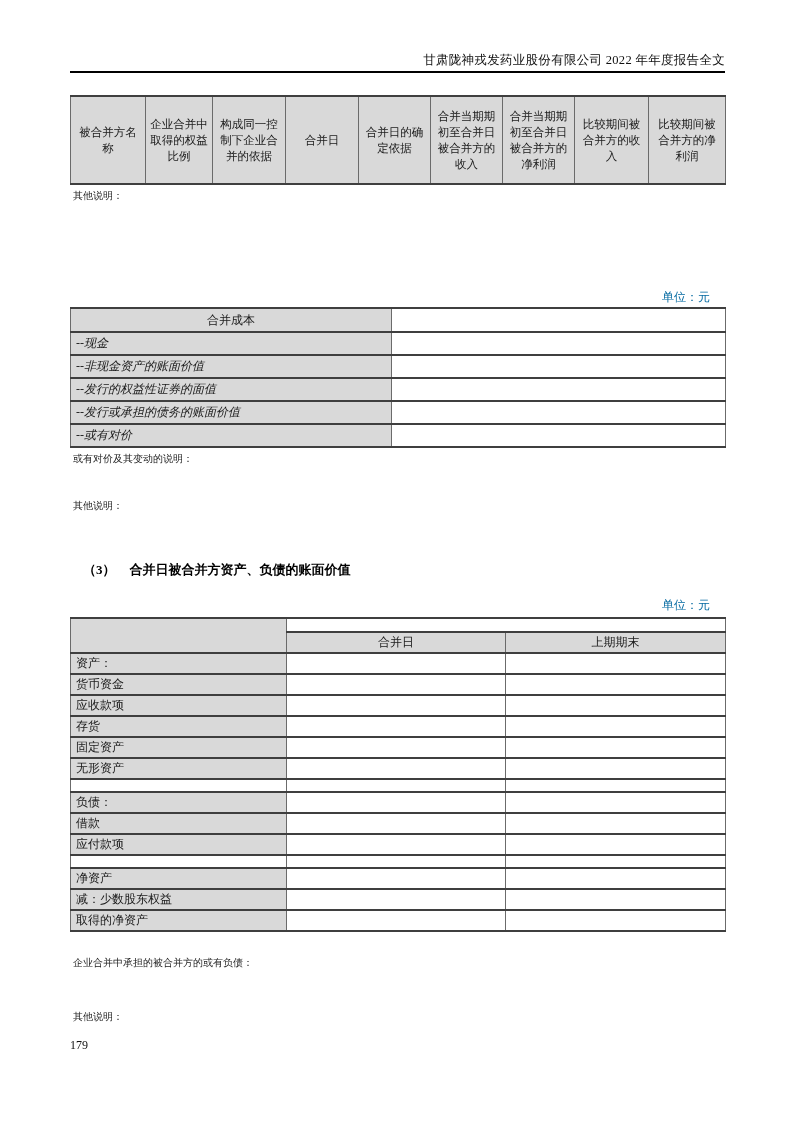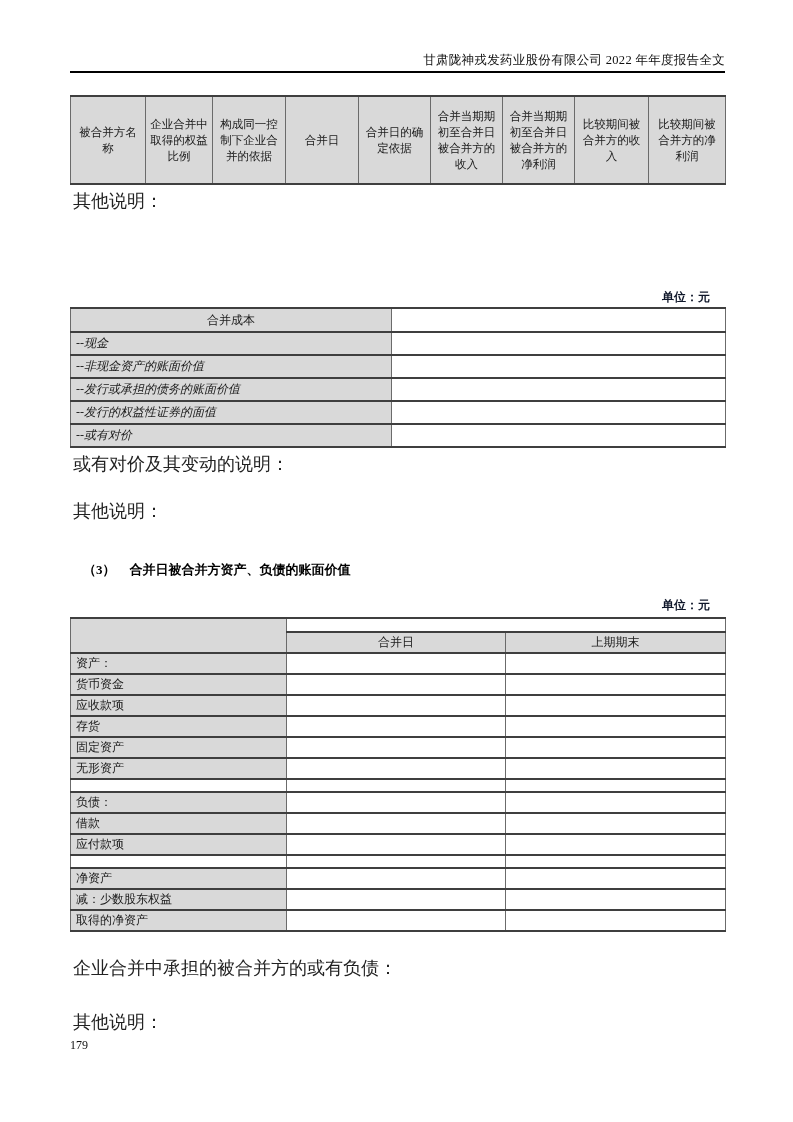--- a/index.html
+++ b/index.html
@@ -12,28 +12,28 @@
     color:#1a1a1a;
     overflow:hidden;
   }
   .abs { position:absolute; left:70px; width:655px; }
 
   
   .doc-header { top:52px; text-align:right; font-size:12.5px; letter-spacing:0.3px; color:#111; }
   .header-rule { top:71px; height:2px; background:#000; }
 
   
-  .note { font-size:18px; color:#222; padding-left:3px; }
+  .note { font-size:10px; color:#222; padding-left:3px; }
 
   
   .sec-heading { font-weight:bold; font-size:13px; color:#000; padding-left:13px; }
   .sec-heading .num { margin-right:14px; }
 
   
-  .unit-line { text-align:right; font-size:12px; padding-right:15px; color:#0f172a;font-weight:bold; }
+  .unit-line { text-align:right; font-size:12px; padding-right:15px; color:#0369a1; }
 
   
   table { border-collapse:collapse; table-layout:fixed; width:655px; }
   td {
     border-left:1px solid #6b6b6b;
     border-right:1px solid #6b6b6b;
     border-top:2px solid #3f3f3f;
     border-bottom:2px solid #3f3f3f;
     font-size:12px;
     color:#1a1a1a;
@@ -122,25 +122,25 @@
     </tr>
     <tr>
       <td class="shaded lbl">--现金</td>
       <td></td>
     </tr>
     <tr>
       <td class="shaded lbl">--非现金资产的账面价值</td>
       <td></td>
     </tr>
     <tr>
+      <td class="shaded lbl">--发行的权益性证券的面值</td>
+      <td></td>
+    </tr>
+    <tr>
       <td class="shaded lbl">--发行或承担的债务的账面价值</td>
-      <td></td>
-    </tr>
-    <tr>
-      <td class="shaded lbl">--发行的权益性证券的面值</td>
       <td></td>
     </tr>
     <tr>
       <td class="shaded lbl">--或有对价</td>
       <td></td>
     </tr>
   </tbody>
     </table>
 
   <div class="abs note note-contingent">或有对价及其变动的说明：</div>

